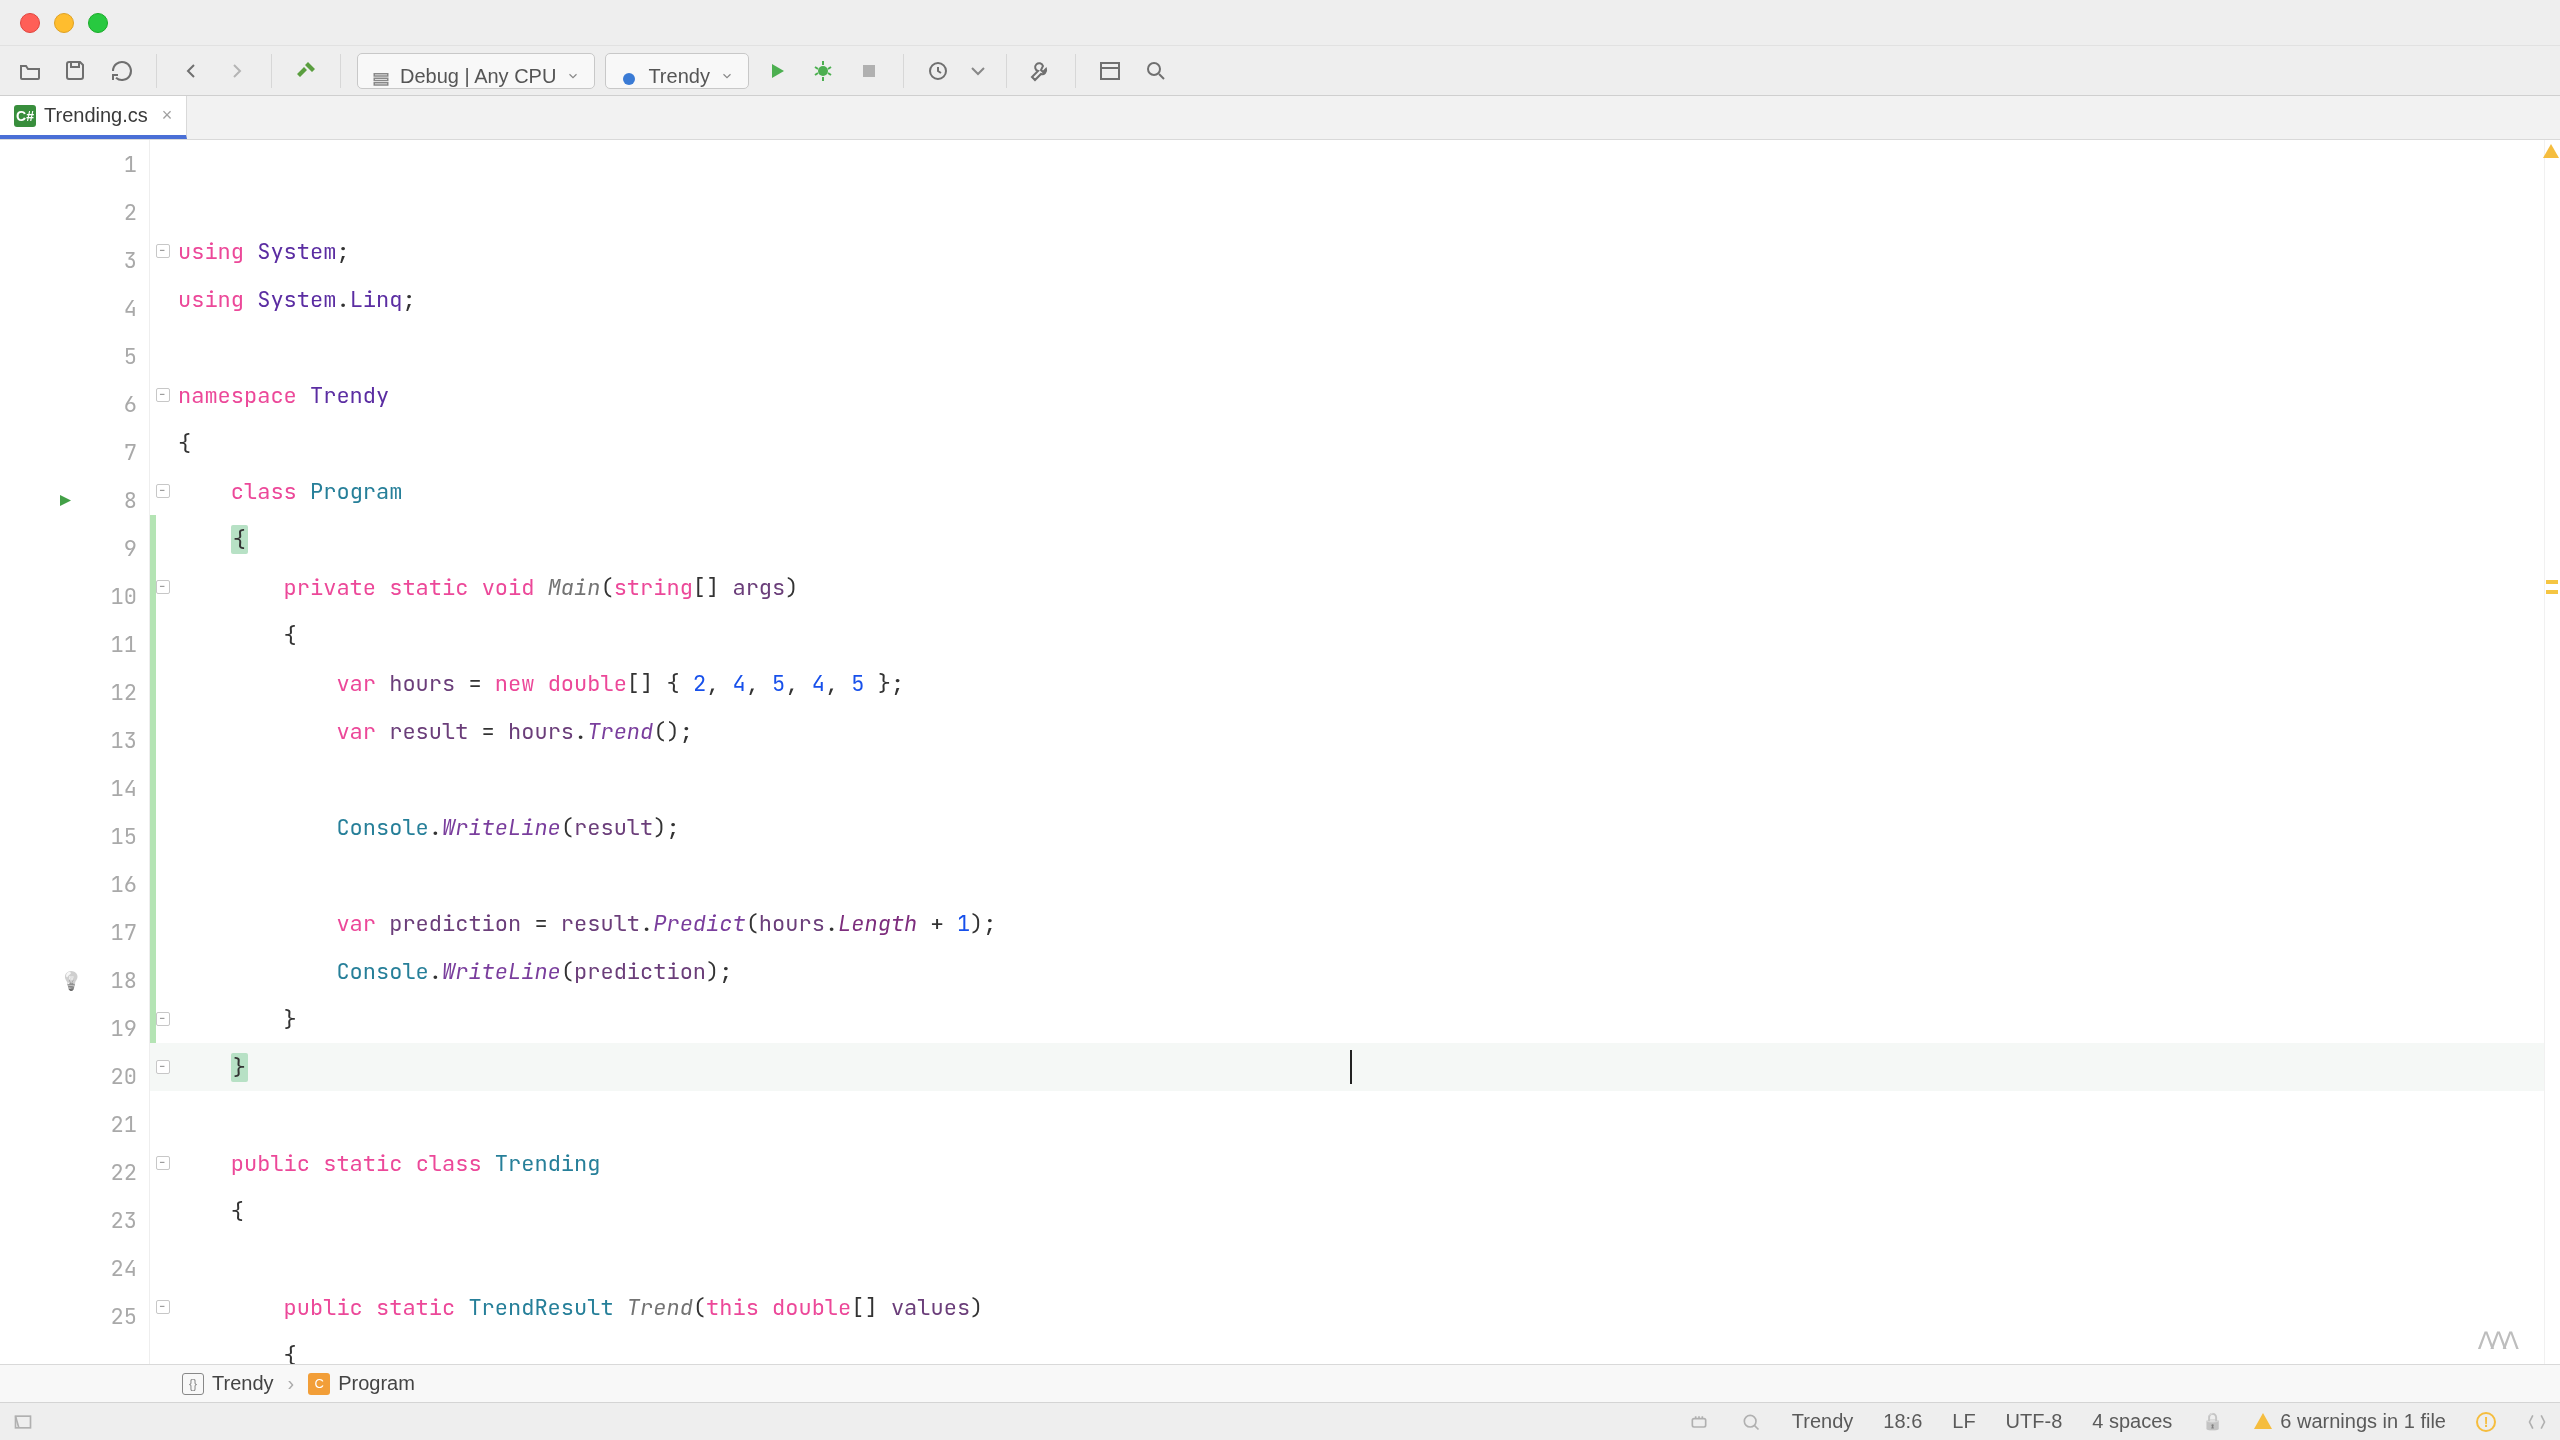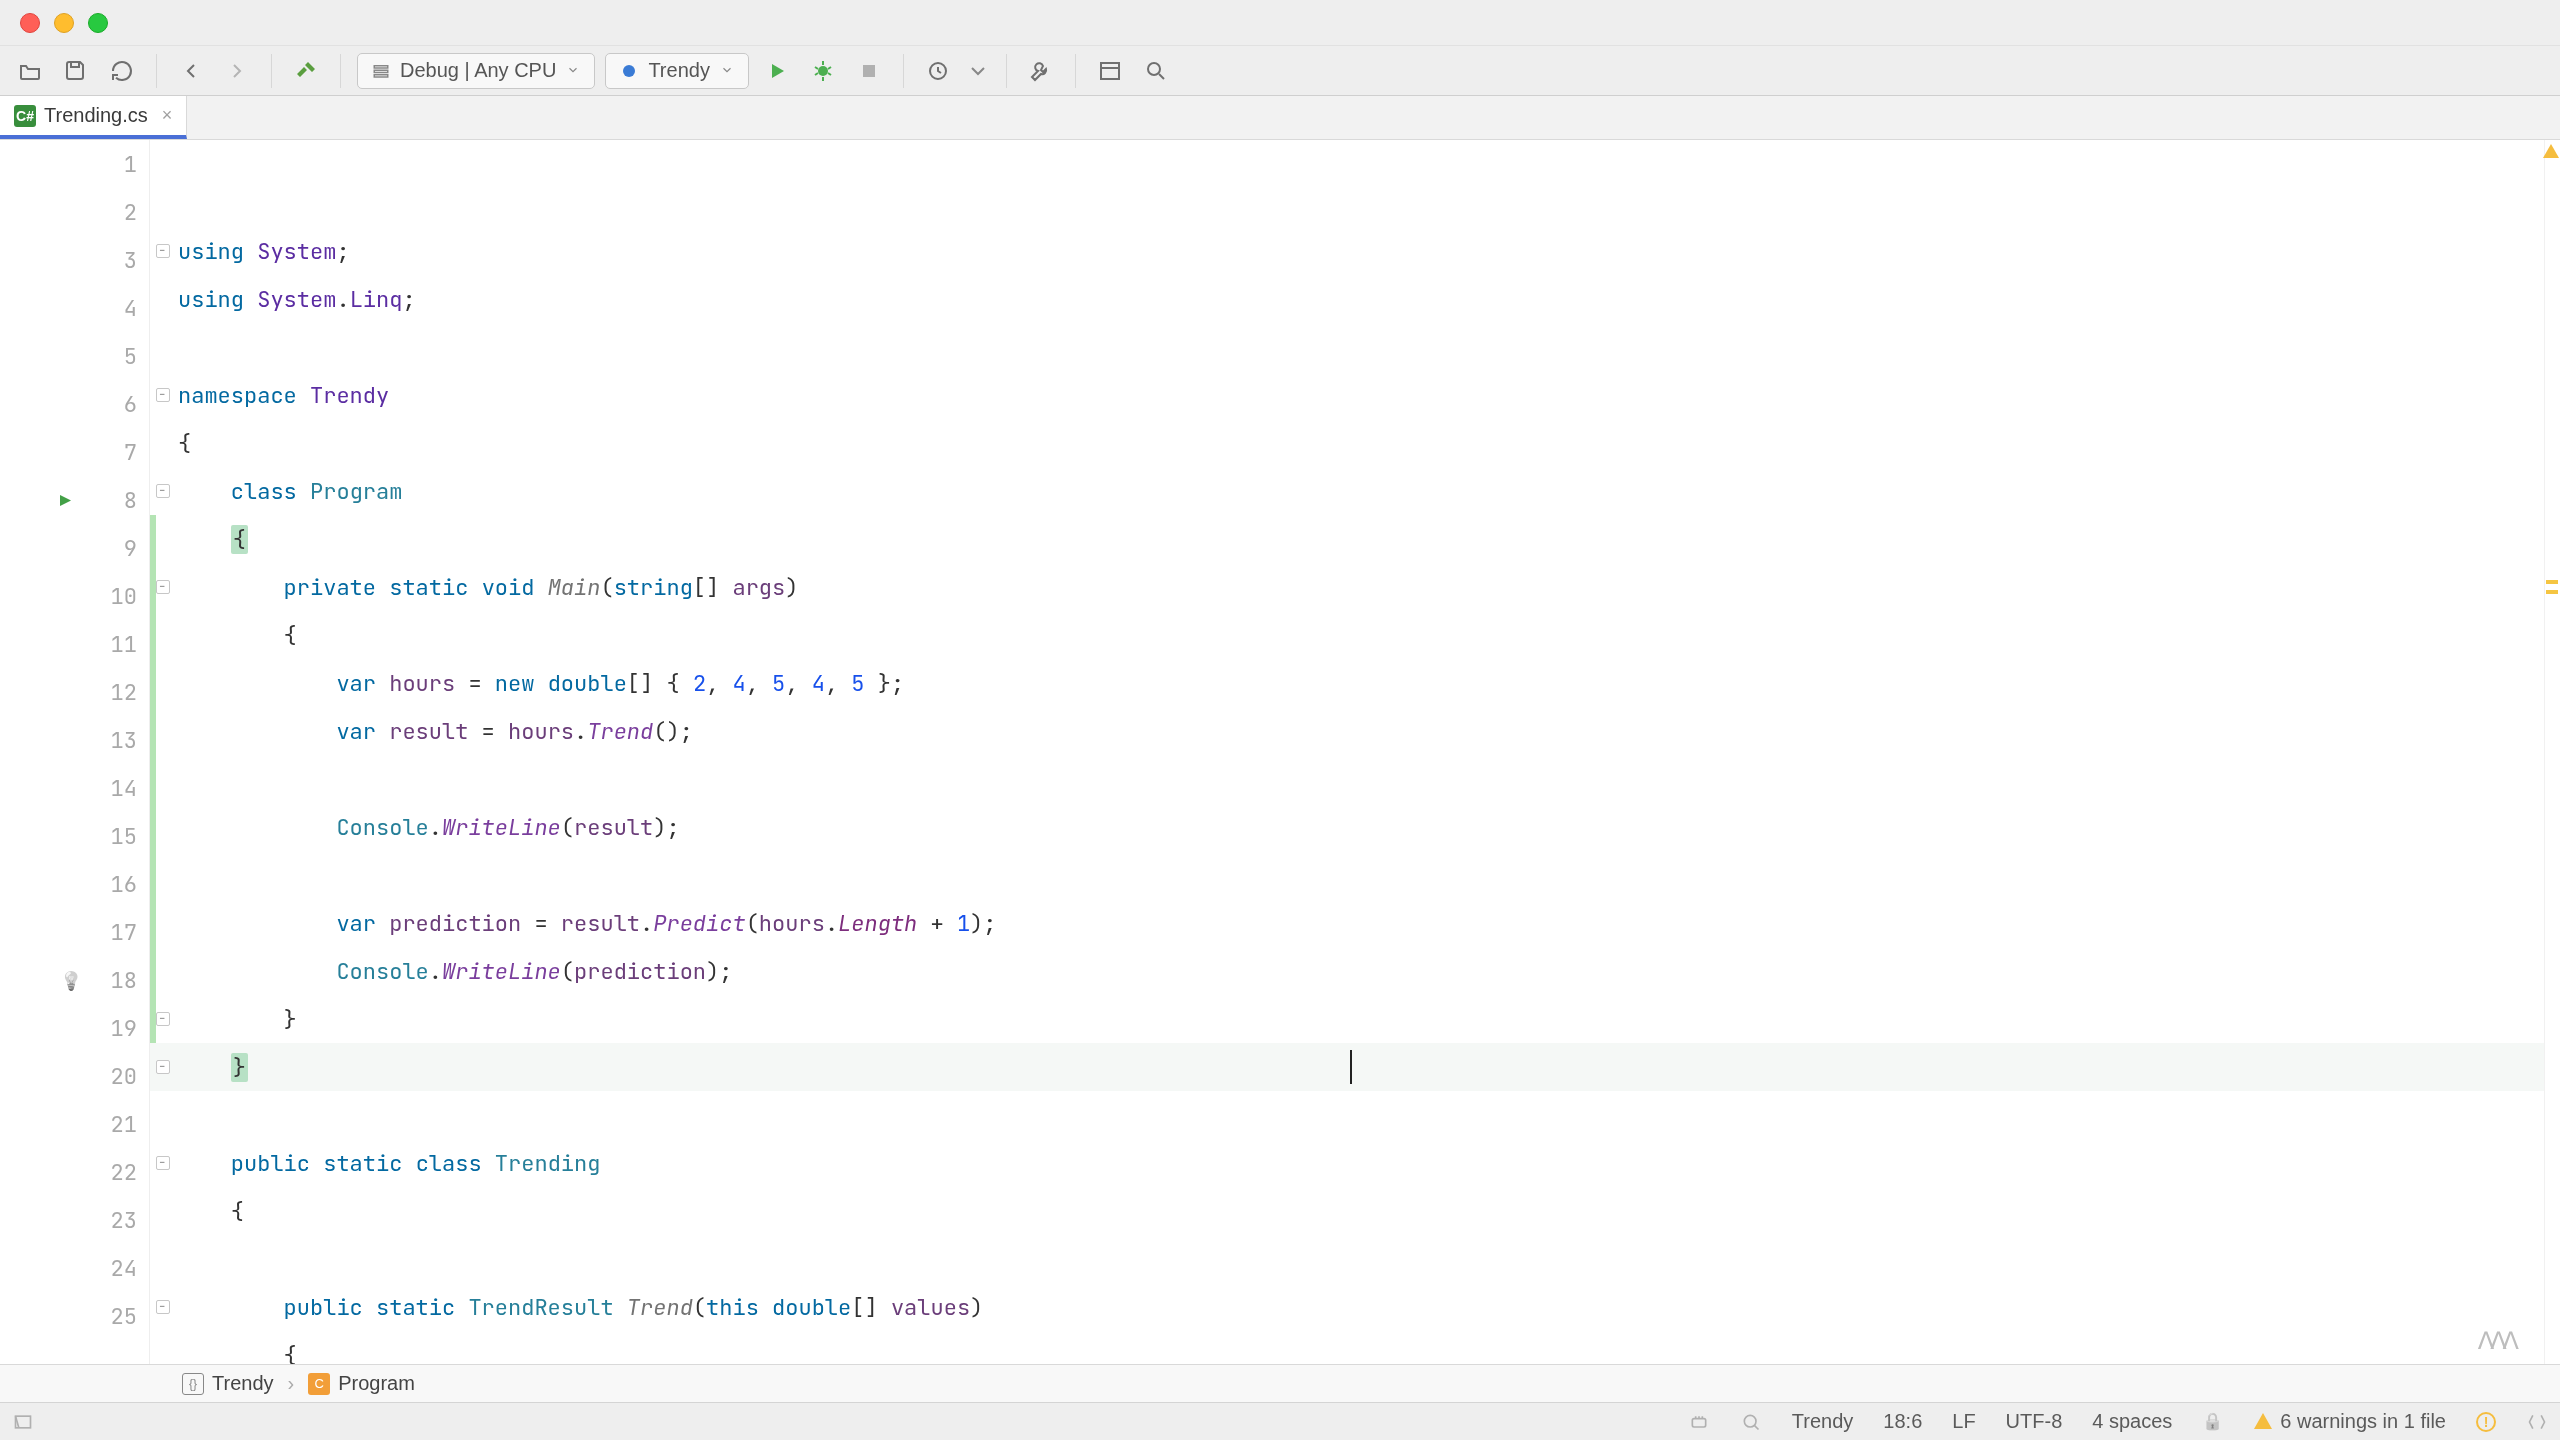--- a/index.html
+++ b/index.html
@@ -46,21 +46,21 @@
   display:flex; align-items:center; justify-content:center;
   color:#6f6f6f; border-radius:4px;
   background:transparent;
 }
 .tb-btn svg { width:24px; height:24px; }
 .tb-dd {
   height:36px;
   border:1px solid #c8c8c8;
   background:#f8f8f8;
   border-radius:5px;
-  display:flex; align-items:center;
+  display:flex; align-items:flex-end;
   gap:10px; padding:0 14px;
   font-size:20px; color:#555;
 }
 .tb-dd .chev { color:#888; }
 .run    svg { color:#4caf50; }
 .debug  svg { color:#4caf50; }
 .stop   svg { color:#b0b0b0; }
 .hammer svg { color:#5a9e3f; }
 
 .tabs {
@@ -136,21 +136,21 @@
 .fold-guide::after{
   content:"−"; position:absolute; left:1px; top:-4px;
   font-size:14px; color:#999;
 }
 
 .change-bar {
   position:absolute; left:0; top:0; bottom:0; width:6px;
 }
 .change-green { background:#b4e4b4; }
 
-.kw   { color:#0369a1; }
+.kw   { color:#ec4899; }
 .ns   { color:#5b2da2;margin-top:43px; }
 .type { color:#267f99; }
 .num  { color:#1750eb; }
 .func { color:#737373; font-style:italic; }
 .meth { color:#7a3e9d; font-style:italic; }
 .var  { color:#6b3e7a; }
 .prop { color:#7d2d7d; font-style:italic; }
 
 .stripe {
   width:16px;

